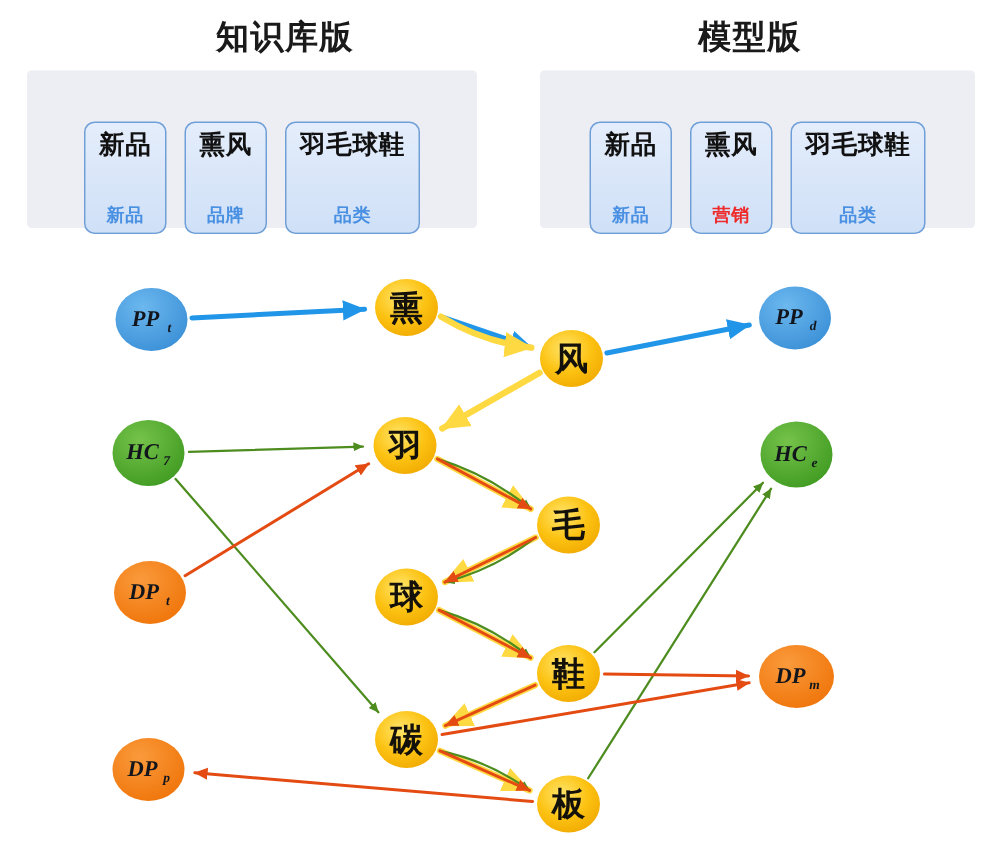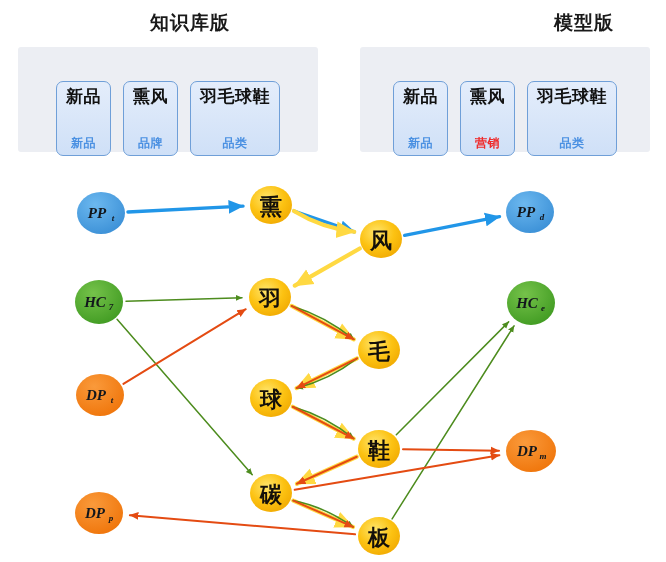--- a/index.html
+++ b/index.html
@@ -19,29 +19,29 @@
   #compare-area {
     position: absolute;
     left: 0;
     top: 0;
     width: 666px;
     height: 168px;
   }
 
   .panel-title {
     position: absolute;
-    font-size: 19px;
+    font-size: 22px;
     font-weight: 700;
     color: #1a1a1a;
     letter-spacing: 1px;
     white-space: nowrap;
     text-align: center;
   }
   #title-kb  { left: 60px;  top: 10px; width: 260px; }
-  #title-mdl { left: 354px; top: 10px; width: 260px; text-align: right; }
+  #title-mdl { left: 370px; top: 10px; width: 260px; }
 
   .panel-box {
     position: absolute;
     background: #eceef3;
     border-radius: 3px;
   }
   #panel-kb  { left: 18px;  top: 47px; width: 300px; height: 105px; }
   #panel-mdl { left: 360px; top: 47px; width: 290px; height: 105px; }
 
   .chip-row {

